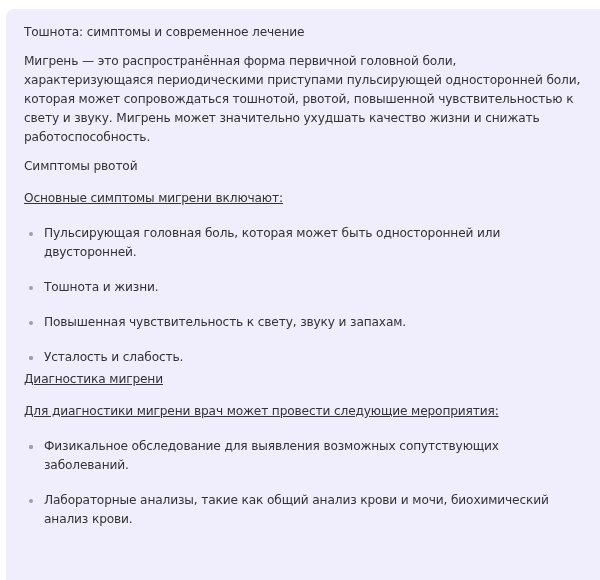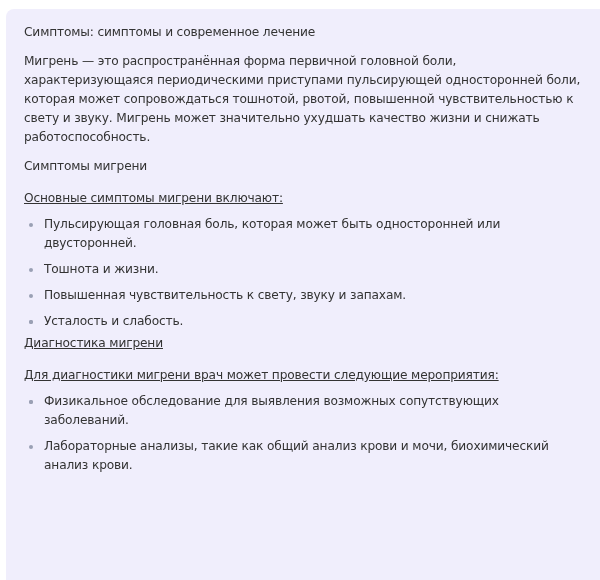--- a/index.html
+++ b/index.html
@@ -46,47 +46,47 @@
     }
     ul.list {
       list-style: none;
       margin: 0;
       padding: 0;
     }
     ul.list li {
       position: relative;
       padding-left: 20px;
       line-height: 19px;
-      margin-top: 7px;
+      margin-top: 16px;
       padding-right: 40px;
     }
     ul.list li .dot {
       position: absolute;
       left: 5px;
       top: 8px;
       width: 4px;
       height: 4px;
       border-radius: 50%;
       background: #9aa0b4;
     }
     .heading.after-list {
       margin-top: 3px;
       text-decoration: underline;
     }
   </style>
 </head>
 <body>
 
 <div class="card">
-  <p class="title">Симптомы: симптомы и современное лечение</p>
+  <p class="title">Тошнота: симптомы и современное лечение</p>
 
   <p class="para">Мигрень — это распространённая форма первичной головной боли, характеризующаяся периодическими приступами пульсирующей односторонней боли, которая может сопровождаться тошнотой, рвотой, повышенной чувствительностью к свету и звуку. Мигрень может значительно ухудшать качество жизни и снижать работоспособность.</p>
 
   <section>
-    <p class="heading">Симптомы мигрени</p>
+    <p class="heading">Симптомы рвотой</p>
     <p class="intro">Основные симптомы мигрени включают:</p>
     <ul class="list">
       <li>
         <span class="dot"></span>
         <span>Пульсирующая головная боль, которая может быть односторонней или двусторонней.</span>
       </li>
       <li>
         <span class="dot"></span>
         <span>Тошнота и жизни.</span>
       </li>

